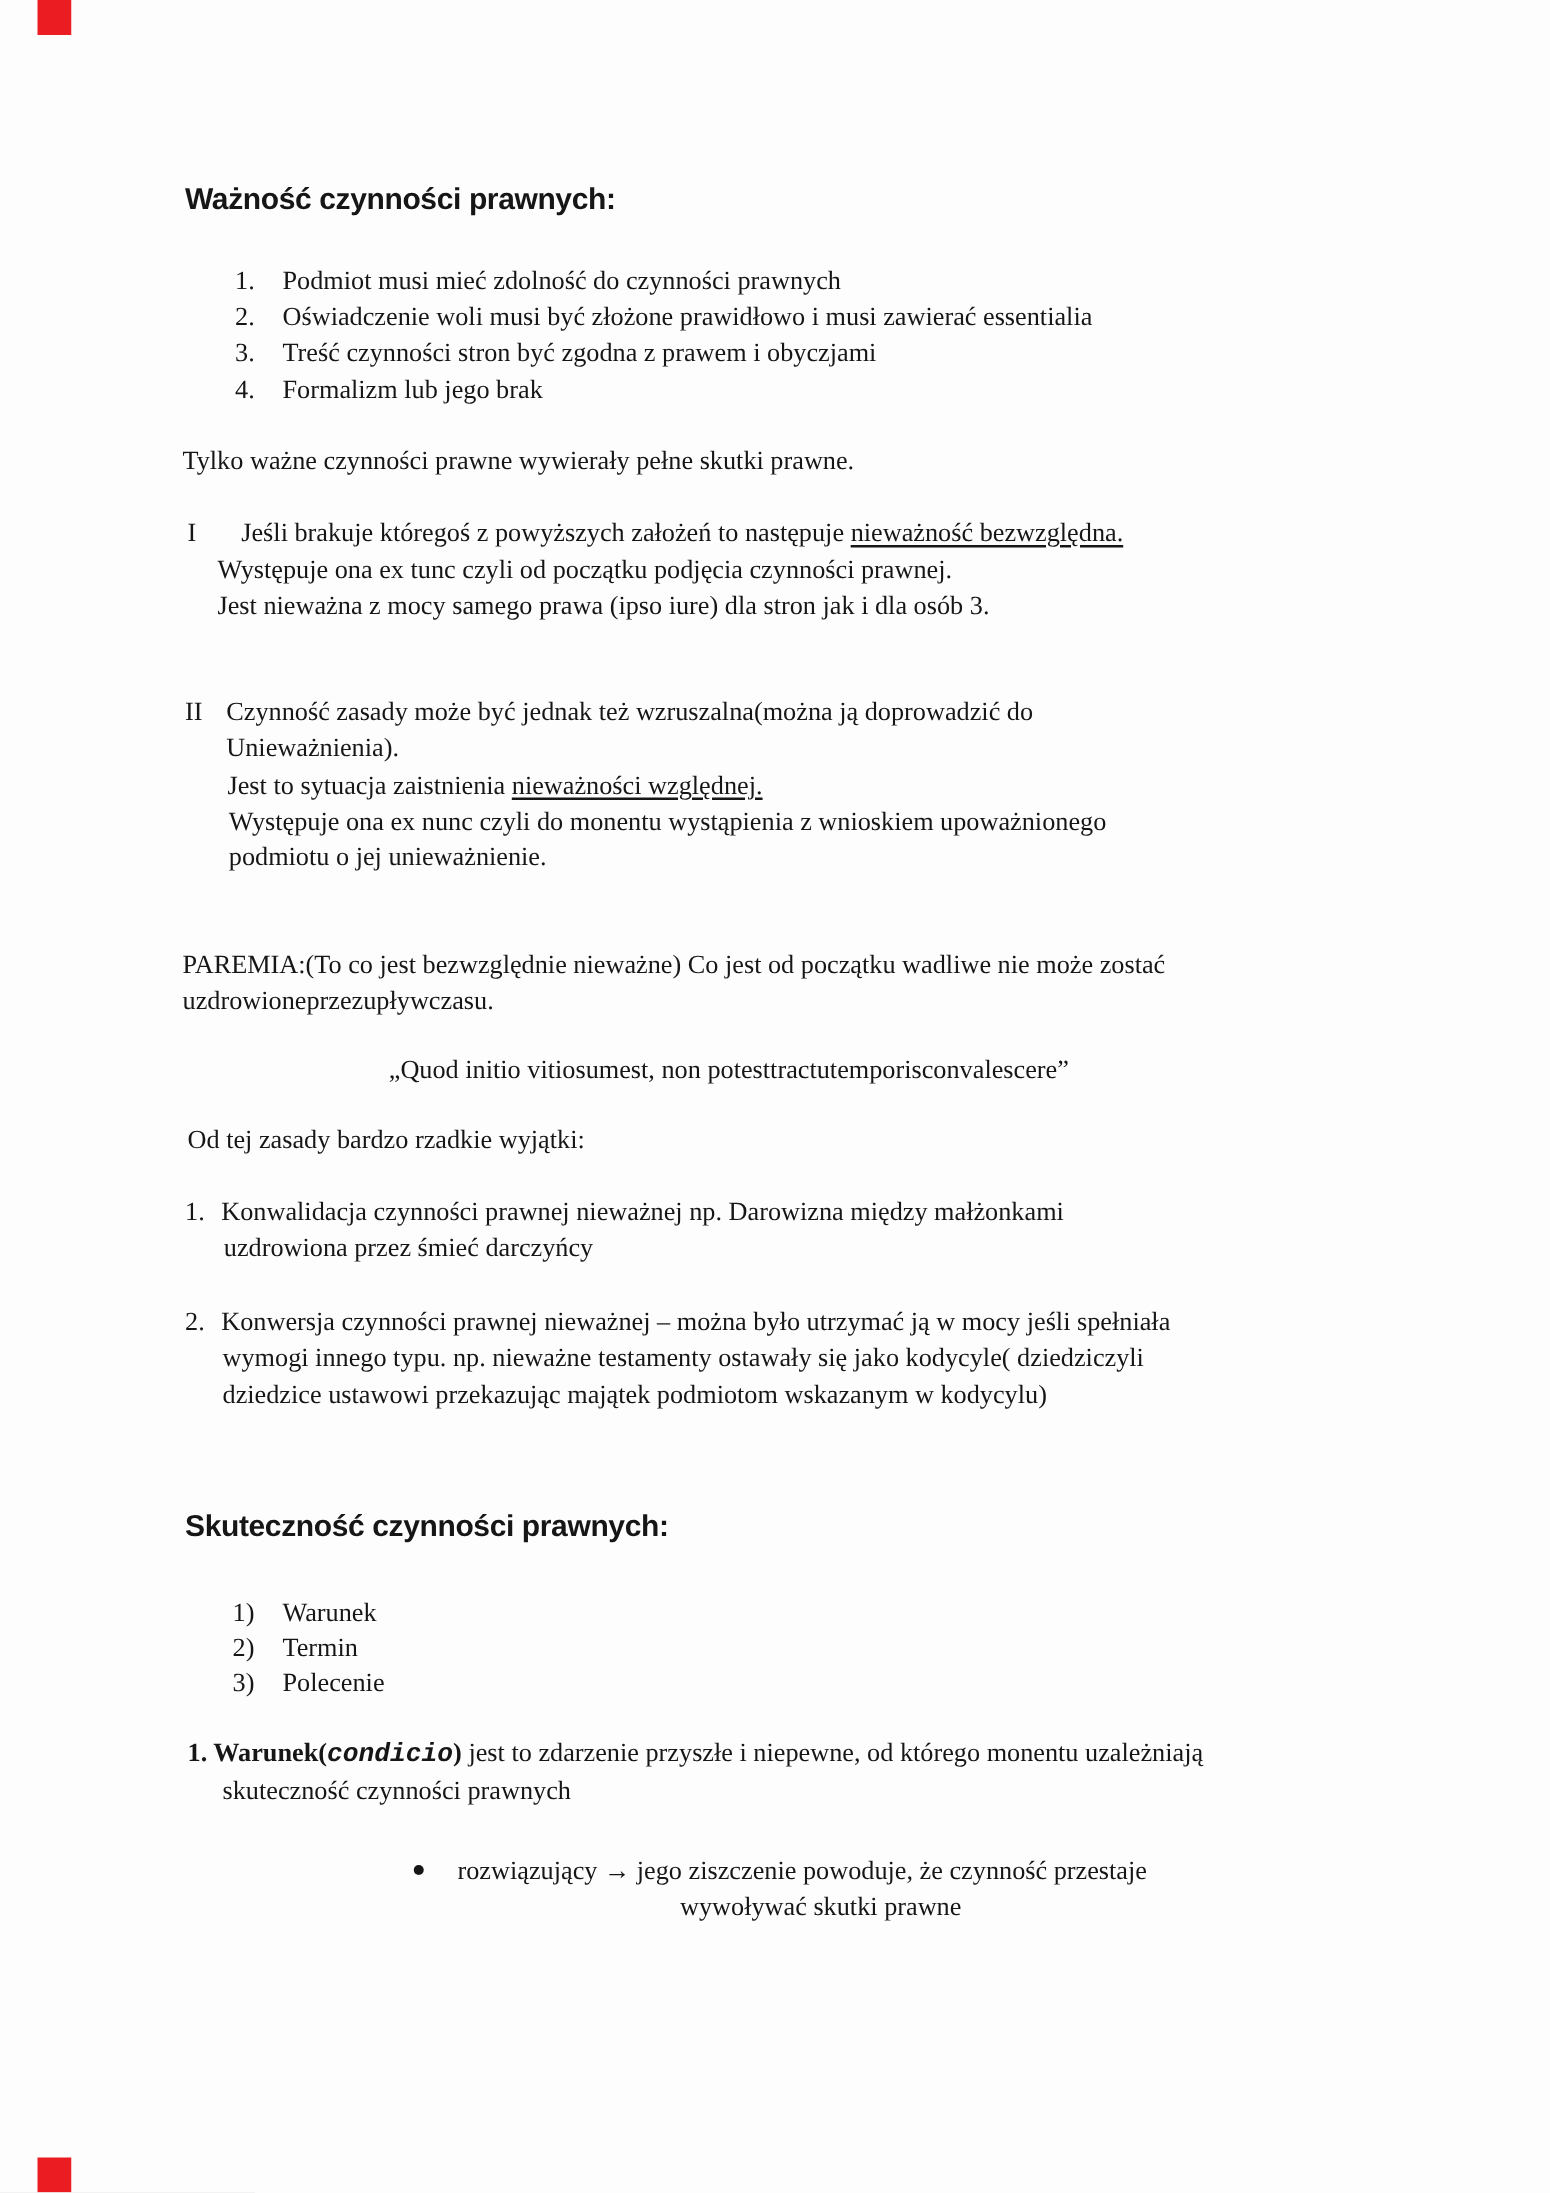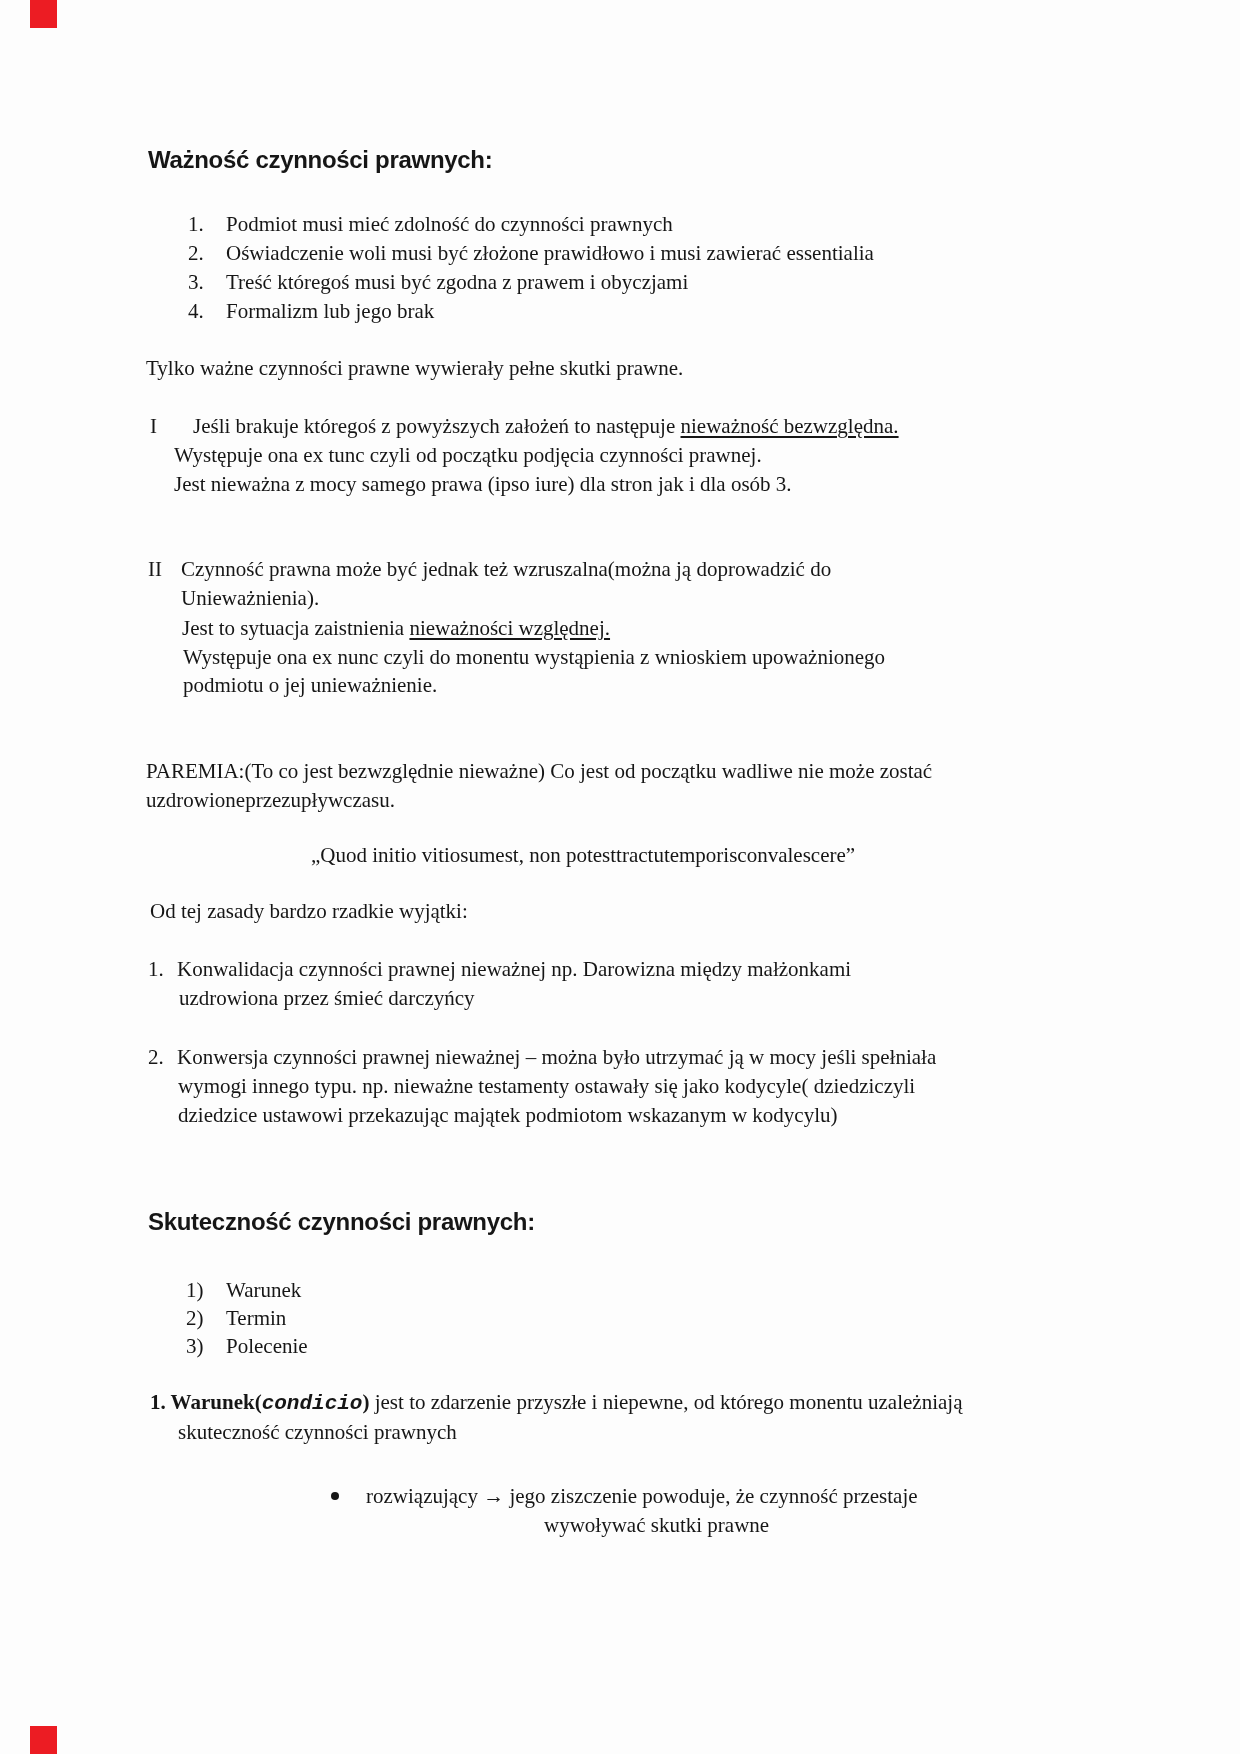--- a/index.html
+++ b/index.html
@@ -28,32 +28,32 @@
 
 <div class="page">
 
   <div class="corner" style="top: 0px; background: rgb(236, 28, 35);"></div>
   <div class="corner" style="top: 1726px; background: rgb(236, 28, 35);"></div>
 
   <div class="h" style="left:148px;top:146px;">Ważność czynności prawnych:</div>
 
   <div class="t" style="left:188px;top:210px;"><span class="num38">1.</span><span>Podmiot musi mieć zdolność do czynności prawnych</span></div>
   <div class="t" style="left:188px;top:239px;"><span class="num38">2.</span><span>Oświadczenie woli musi być złożone prawidłowo i musi zawierać essentialia</span></div>
-  <div class="t" style="left:188px;top:268px;"><span class="num38">3.</span><span>Treść któregoś musi być zgodna z prawem i obyczjami</span></div>
+  <div class="t" style="left:188px;top:268px;"><span class="num38">3.</span><span>Treść czynności stron być zgodna z prawem i obyczjami</span></div>
   <div class="t" style="left:188px;top:297px;"><span class="num38">4.</span><span>Formalizm lub jego brak</span></div>
 
   <div class="t" style="left:146px;top:354px;">Tylko ważne czynności prawne wywierały pełne skutki prawne.</div>
 
   <div class="t" style="left:150px;top:412px;">I</div>
   <div class="t" style="left:193px;top:412px;"><span>Jeśli brakuje któregoś z powyższych założeń to następuje </span><span class="u">nieważność bezwzględna.</span></div>
   <div class="t" style="left:174px;top:441px;text-align:center;">Występuje ona ex tunc czyli od początku podjęcia czynności prawnej.</div>
   <div class="t" style="left:174px;top:470px;">Jest nieważna z mocy samego prawa (ipso iure) dla stron jak i dla osób 3.</div>
 
   <div class="t" style="left:148px;top:555px;">II</div>
-  <div class="t" style="left:181px;top:555px;">Czynność prawna może być jednak też wzruszalna(można ją doprowadzić do</div>
+  <div class="t" style="left:181px;top:555px;">Czynność zasady może być jednak też wzruszalna(można ją doprowadzić do</div>
   <div class="t" style="left:181px;top:584px;">Unieważnienia).</div>
   <div class="t" style="left:182px;top:614px;"><span>Jest to sytuacja zaistnienia </span><span class="u">nieważności względnej.</span></div>
   <div class="t" style="left:183px;top:643px;">Występuje ona ex nunc czyli do monentu wystąpienia z wnioskiem upoważnionego</div>
   <div class="t" style="left:183px;top:671px;">podmiotu o jej unieważnienie.</div>
 
   <div class="t" style="left:146px;top:757px;">PAREMIA:(To co jest bezwzględnie nieważne) Co jest od początku wadliwe nie może zostać</div>
   <div class="t" style="left:146px;top:786px;">uzdrowioneprzezupływczasu.</div>
 
   <div class="t" style="left:311px;top:841px;">„Quod initio vitiosumest, non potesttractutemporisconvalescere”</div>
 

